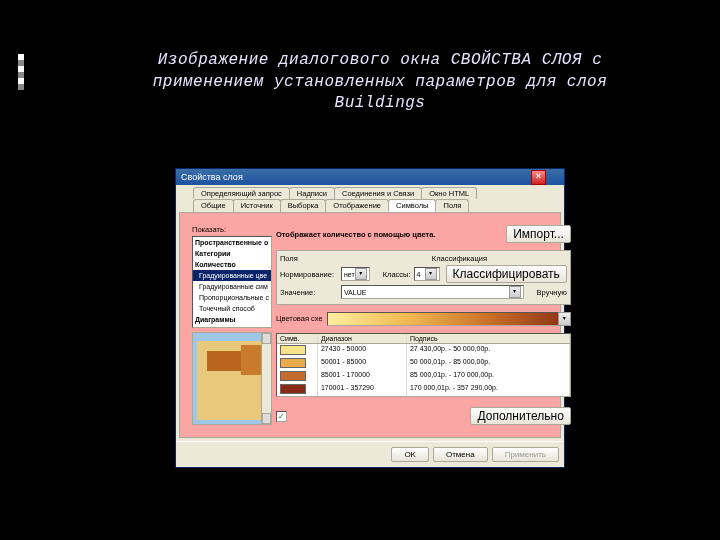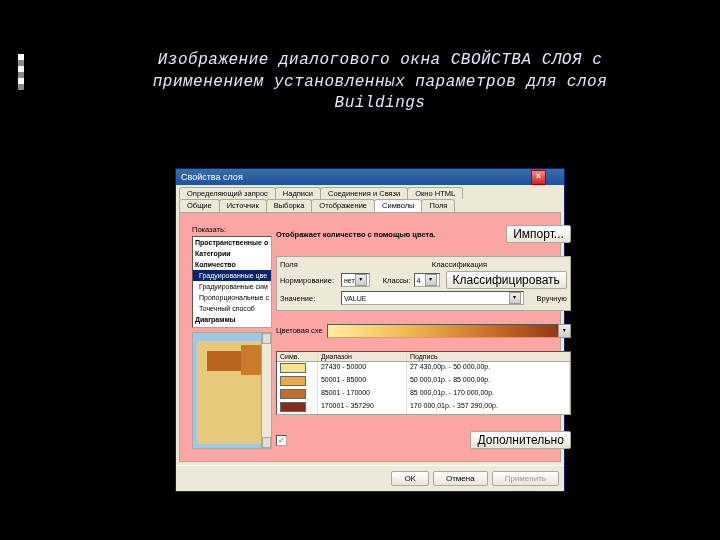--- a/index.html
+++ b/index.html
@@ -61,21 +61,21 @@
     border: 1px solid #aca899;
     border-bottom: none;
     background: #ece9d8;
     padding: 1px 7px;
     margin-right: -1px;
     border-radius: 3px 3px 0 0;
     font-size: 7.5px;
     white-space: nowrap;
   }
   .tab.active { background: #fff; font-weight: normal; border-bottom: 1px solid #fff; position: relative; z-index: 2; }
-  .tabrow { display: flex; width: 100%; margin-left: 3px; }
+  .tabrow { display: flex; width: 100%; margin-left: 17px; }
   .pane {
     border: 1px solid #aca899;
     background: #fca5a5;
     margin: 0 3px 3px 3px;
     padding: 12px;
     display: flex;
     gap: 4px;
   }
   .left {
     width: 88px;
@@ -108,21 +108,21 @@
     background: #e8c87a;
   }
   .preview .land::before, .preview .land::after {
     content: ""; position: absolute; background: #b8651f;
   }
   .preview .land::before { left: 10px; top: 10px; width: 34px; height: 20px; }
   .preview .land::after  { right: 8px; top: 4px; width: 20px; height: 30px; background:#c97a2a }
   .scroll { position:absolute; right:0; top:0; bottom:0; width:9px; background:#ece9d8; border-left:1px solid #aca899;}
   .scroll::before,.scroll::after{content:"";position:absolute;left:0;right:0;height:9px;background:#ddd;border:1px solid #aca899;}
   .scroll::before{top:0}.scroll::after{bottom:0}
-  .right { flex: 1; display: flex; flex-direction: column; gap: 13px; }
+  .right { flex: 1; display: flex; flex-direction: column; gap: 7px; }
   .header-row { display:flex; justify-content: space-between; align-items:center; }
   .header-row b { font-size: 7.5px; }
   .btn {
     border: 1px solid #aca899;
     background: linear-gradient(#fff,#e8e4d8);
     padding: 1px 6px;
     font-size: 12px;
     border-radius: 2px;
   }
   .btn.disabled { color: #999; }

